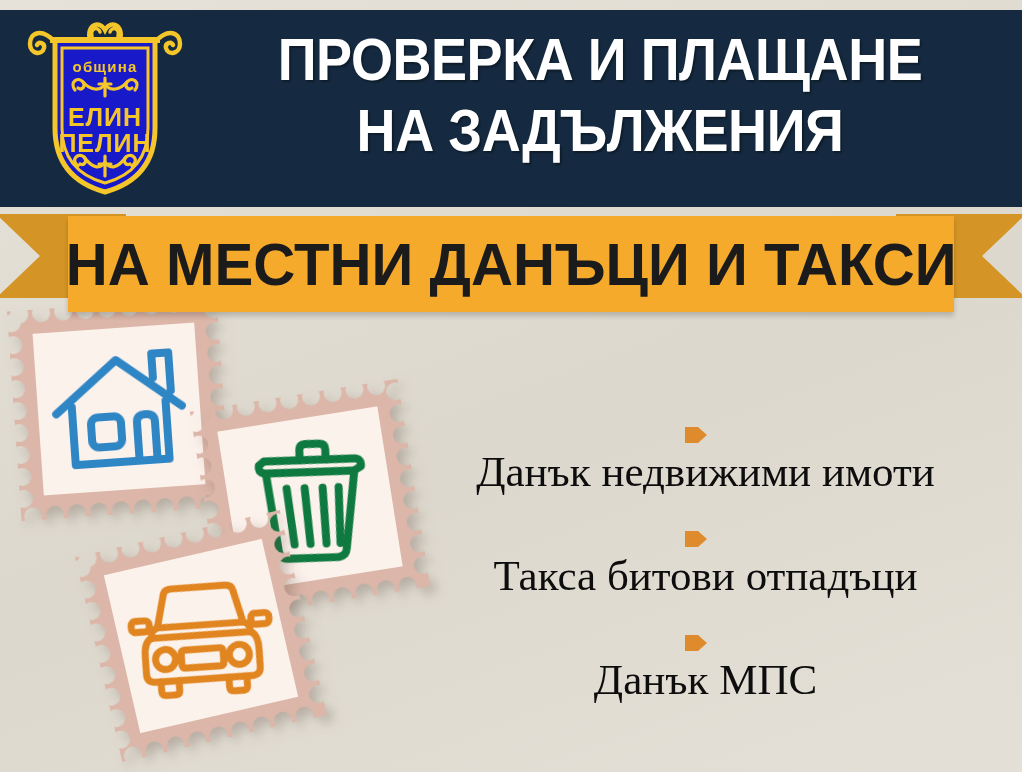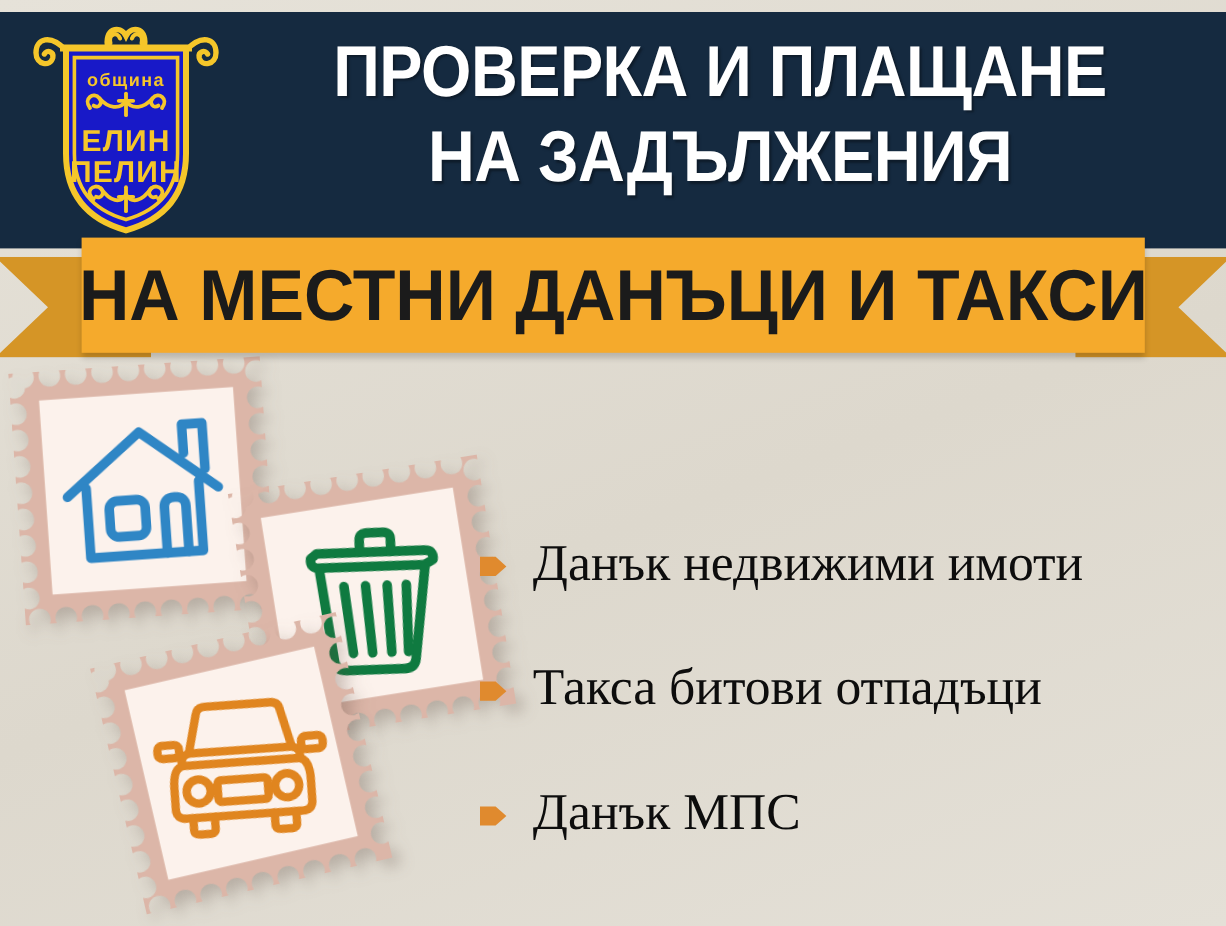--- a/index.html
+++ b/index.html
@@ -45,21 +45,21 @@
   }
   .tail-left{
     left:-4px;
     clip-path:polygon(0 0,130px 0,130px 84px,0 84px,44px 42px);
   }
   .tail-right{
     right:-4px;
     clip-path:polygon(0 0,130px 0,86px 42px,130px 84px,0 84px);
   }
   .ribbon-band{
-    position:absolute;left:68px;top:2px;width:886px;height:96px;
+    position:absolute;left:68px;top:20px;width:886px;height:96px;
     background:#f5aa2c;
     box-shadow:0 4px 5px rgba(0,0,0,.18);
     display:flex;align-items:center;justify-content:center;
   }
   .ribbon-text{
     color:#1b1b1b;
     font-family:"Liberation Sans",sans-serif;
     font-weight:bold;font-size:60px;line-height:62px;
     letter-spacing:0px;
     transform:scaleX(0.97);
@@ -79,20 +79,21 @@
   .stamp-trash{left:205px;top:98px;transform:rotate(-9deg);}
   .stamp-car{left:96px;top:235px;transform:rotate(-13deg);}
 
   
   .list{
     position:absolute;left:398px;top:418px;width:615px;z-index:6;
   }
   .list-item{
     display:flex;align-items:center;
     height:104px;
+    flex-direction:column;
   }
   .bullet{
     width:26px;height:26px;flex:0 0 26px;margin-right:20px;margin-top:4px;
   }
   .bullet svg{display:block;width:26px;height:26px;}
   .item-label{
     font-family:"Liberation Serif",serif;
     font-size:43px;
     color:#0d0d0d;
     line-height:48px;

